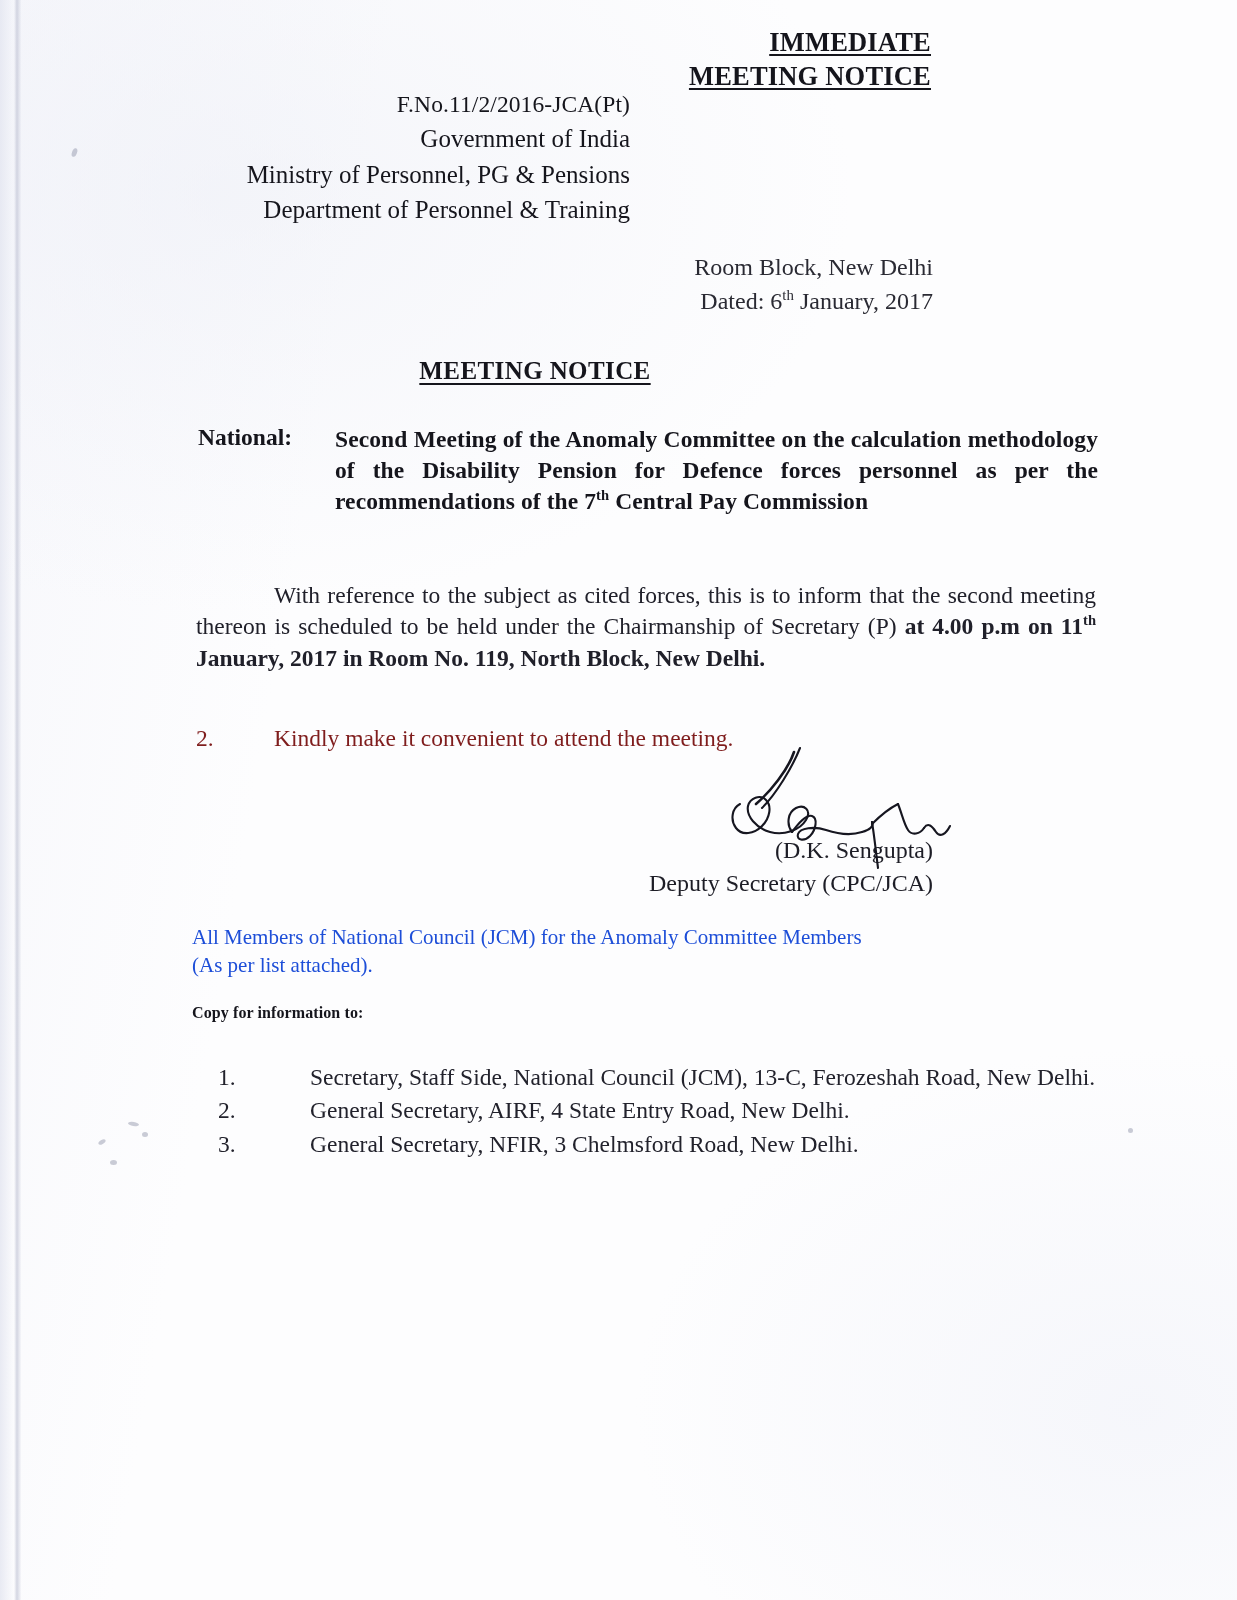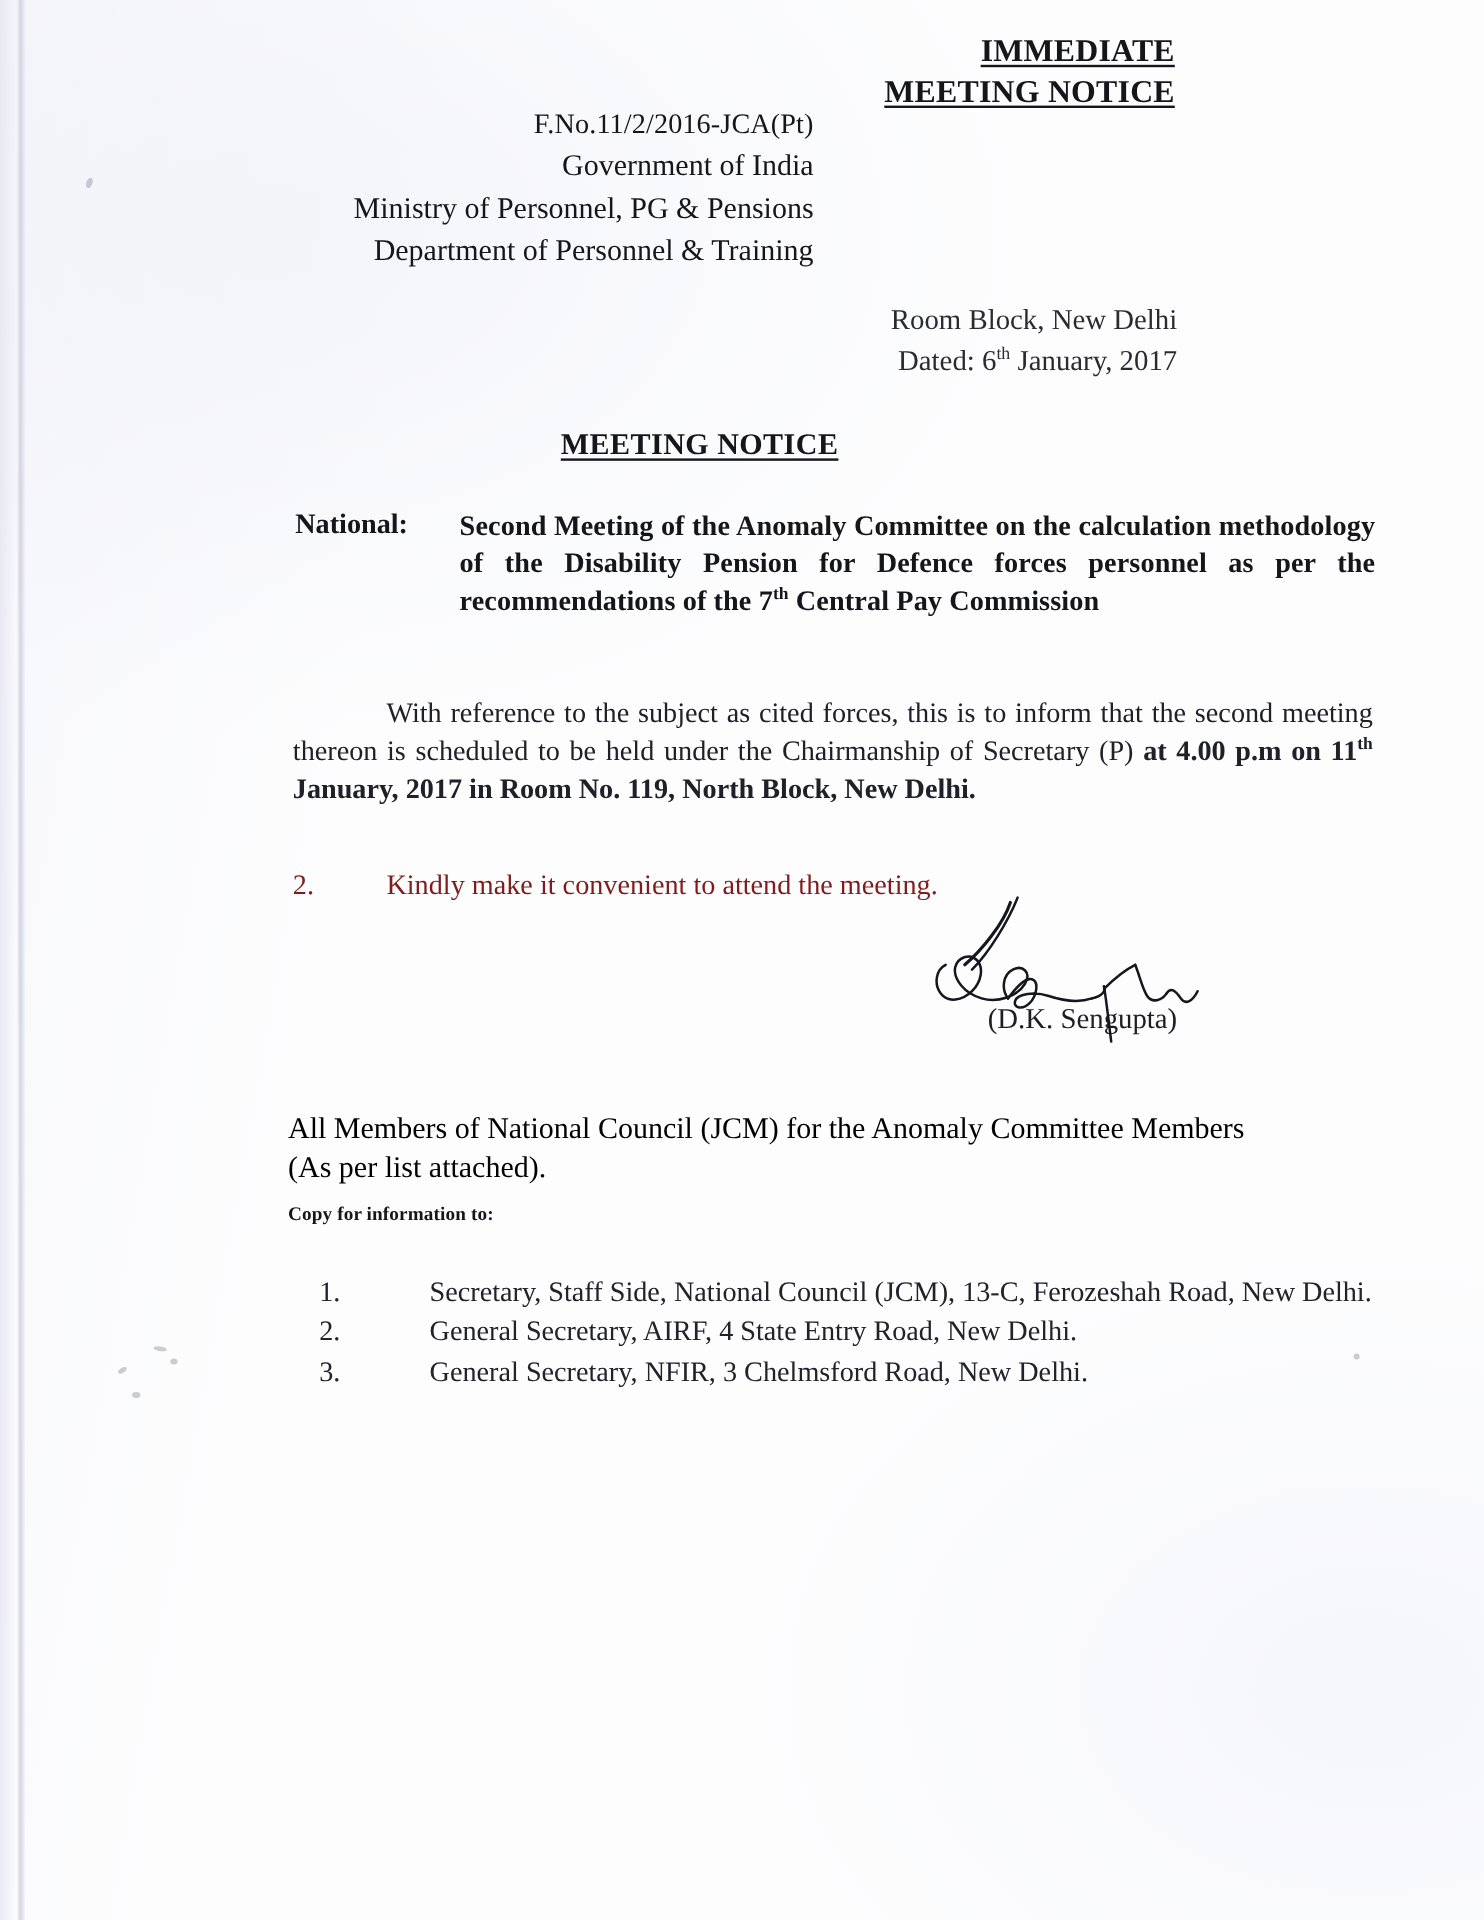--- a/index.html
+++ b/index.html
@@ -51,21 +51,20 @@
     border-radius: 50%;
     z-index: 2;
     pointer-events: none;
   }
 
   .sheet {
     position: relative;
     z-index: 3;
     width: 1070px;
     height: 1600px;
-    margin-left: 48px;
   }
 
   
   .abs { position: absolute; }
   .bold { font-weight: bold; }
   sup   { font-size: .62em; vertical-align: super; line-height: 0; }
 
   
   #urgency {
     right: 139px;
@@ -175,23 +174,23 @@
     height: 140px;
     z-index: 6;
     pointer-events: none;
   }
 
   
   #distribution {
     left: 192px;
     top: 924px;
     width: 905px;
-    font-size: 25px;
+    font-size: 21px;
     line-height: 1.33;
-    color: #000000;
+    color: #1d4ed8;
   }
 
   
   #copy-heading {
     left: 192px;
     top: 1004px;
     font-size: 16px;
     font-weight: bold;
     letter-spacing: .1px;
   }
@@ -270,20 +269,21 @@
       <path d="M140,90 C148,88 152,84 150,80"></path>
       <path d="M150,80 C152,92 154,110 156,126"></path>
       <path d="M150,82 C158,74 168,66 176,62"></path>
       <path d="M176,62 C180,72 182,82 186,88 C190,94 198,92 202,86"></path>
       <path d="M202,86 C206,80 210,84 214,90 C218,96 224,92 228,84"></path>
     </g>
   </svg>
 
   <div class="abs" id="signature-block">
     <div>(D.K. Sengupta)</div>
+    <div>Deputy Secretary (CPC/JCA)</div>
   </div>
 
   <div class="abs" id="distribution">
     <div>All Members of National Council (JCM) for the Anomaly Committee Members</div>
     <div>(As per list attached).</div>
   </div>
 
   <div class="abs" id="copy-heading">Copy for information to:</div>
 
   <div class="abs" id="copy-list">

